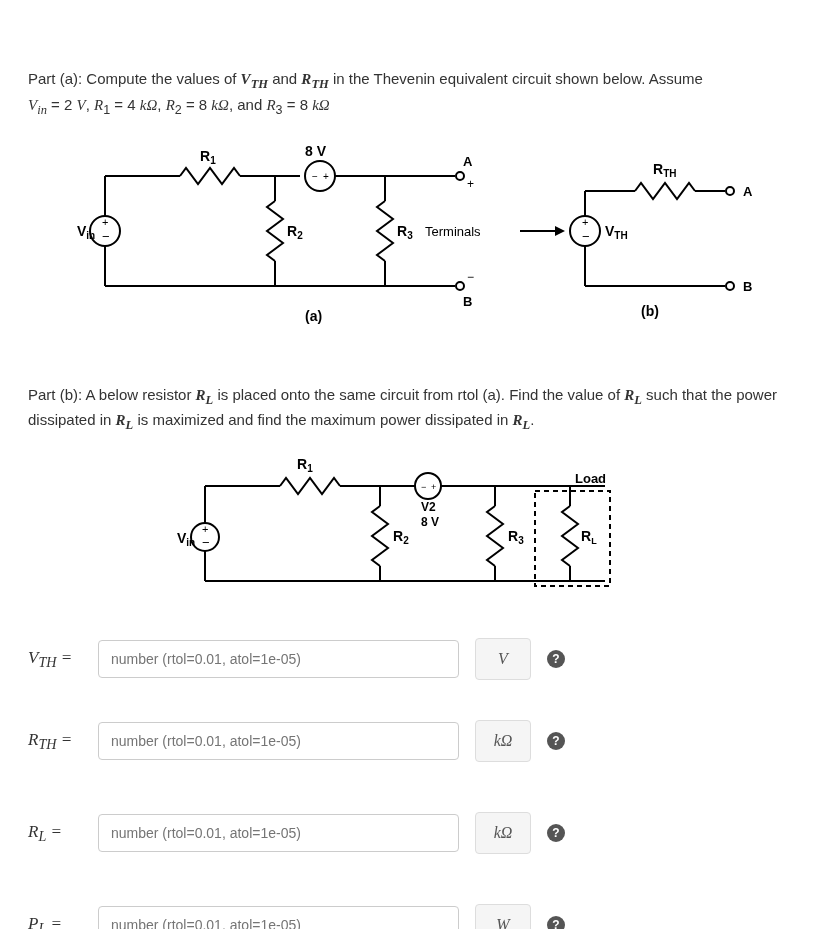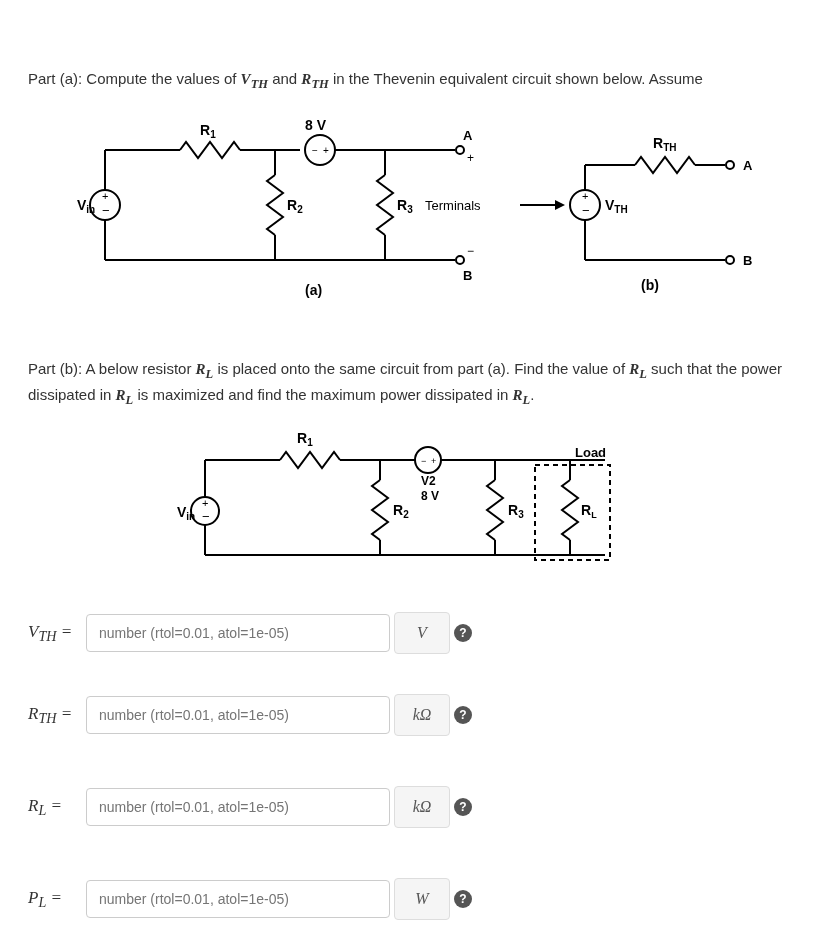--- a/index.html
+++ b/index.html
@@ -16,33 +16,33 @@
   .bold { font-weight: bold; }
   .serif { font-family: "Times New Roman", Times, serif; font-style: italic; }
   .diagram-container {
     display: flex;
     justify-content: center;
     margin: 12px 0 32px 0;
   }
   .answer-row {
     display: flex;
     align-items: center;
-    gap: 4px;
+    gap: 16px;
     margin: 20px 0 40px 0;
   }
   .answer-label {
     font-family: "Times New Roman", Times, serif;
     font-style: italic;
     font-size: 17px;
     min-width: 54px;
     text-align: left;
   }
   .input-box {
     flex: 0 0 auto;
-    width: 304px;
+    width: 361px;
     padding: 10px 12px;
     border: 1px solid #ccc;
     border-radius: 4px;
     font-size: 14px;
     font-family: Arial, sans-serif;
     color: #777;
     background: #fff;
   }
   .unit-box {
     width: 56px;
@@ -74,20 +74,26 @@
 </style>
 </head>
 <body>
 
 <div class="problem-text">
   <span>Part (a): Compute the values of </span>
   <span class="bold serif"><span>V</span><sub>TH</sub></span>
   <span> and </span>
   <span class="bold serif"><span>R</span><sub>TH</sub></span>
   <span> in the Thevenin equivalent circuit shown below. Assume</span><br>
+  <span>
+    <span class="serif">V<sub>in</sub></span> = 2 <span class="serif">V</span>, 
+    <span class="serif">R</span><sub>1</sub> = 4 <span class="serif">kΩ</span>, 
+    <span class="serif">R</span><sub>2</sub> = 8 <span class="serif">kΩ</span>, and 
+    <span class="serif">R</span><sub>3</sub> = 8 <span class="serif">kΩ</span>
+  </span>
 </div>
 
 <div class="diagram-container">
 <svg width="700" height="200">
   <g stroke="#000" stroke-width="2" fill="none">
 
     <line x1="40" y1="150" x2="370" y2="150"></line>
 
     <line x1="40" y1="150" x2="40" y2="110"></line>
     <circle cx="40" cy="95" r="15"></circle>
@@ -158,21 +164,21 @@
   <text x="588" y="38" class="comp-label">R<tspan font-size="10" dy="3">TH</tspan></text>
   <text x="678" y="60" font-size="13" font-weight="bold">A</text>
   <text x="678" y="155" font-size="13" font-weight="bold">B</text>
   <text x="576" y="180" font-size="14" font-weight="bold">(b)</text>
 </svg>
 </div>
 
 <div class="problem-text">
   <span>Part (b): A below resistor </span>
   <span class="bold serif"><span>R</span><sub>L</sub></span>
-  <span> is placed onto the same circuit from part (a). Find the value of </span>
+  <span> is placed onto the same circuit from rtol (a). Find the value of </span>
   <span class="bold serif"><span>R</span><sub>L</sub></span>
   <span> such that the power dissipated in </span>
   <span class="bold serif"><span>R</span><sub>L</sub></span>
   <span> is maximized and find the maximum power dissipated in </span>
   <span class="bold serif"><span>R</span><sub>L</sub></span><span>.</span>
 </div>
 
 <div class="diagram-container">
 <svg width="480" height="155">
   <g stroke="#000" stroke-width="2" fill="none">

